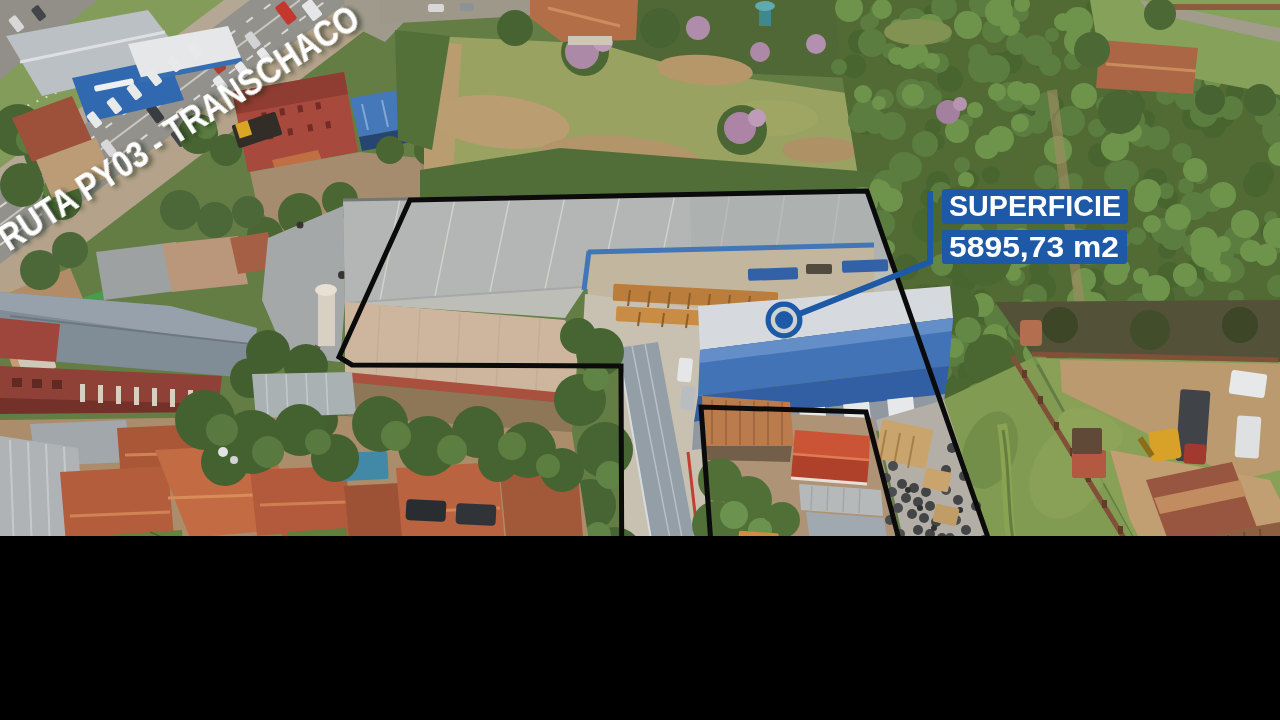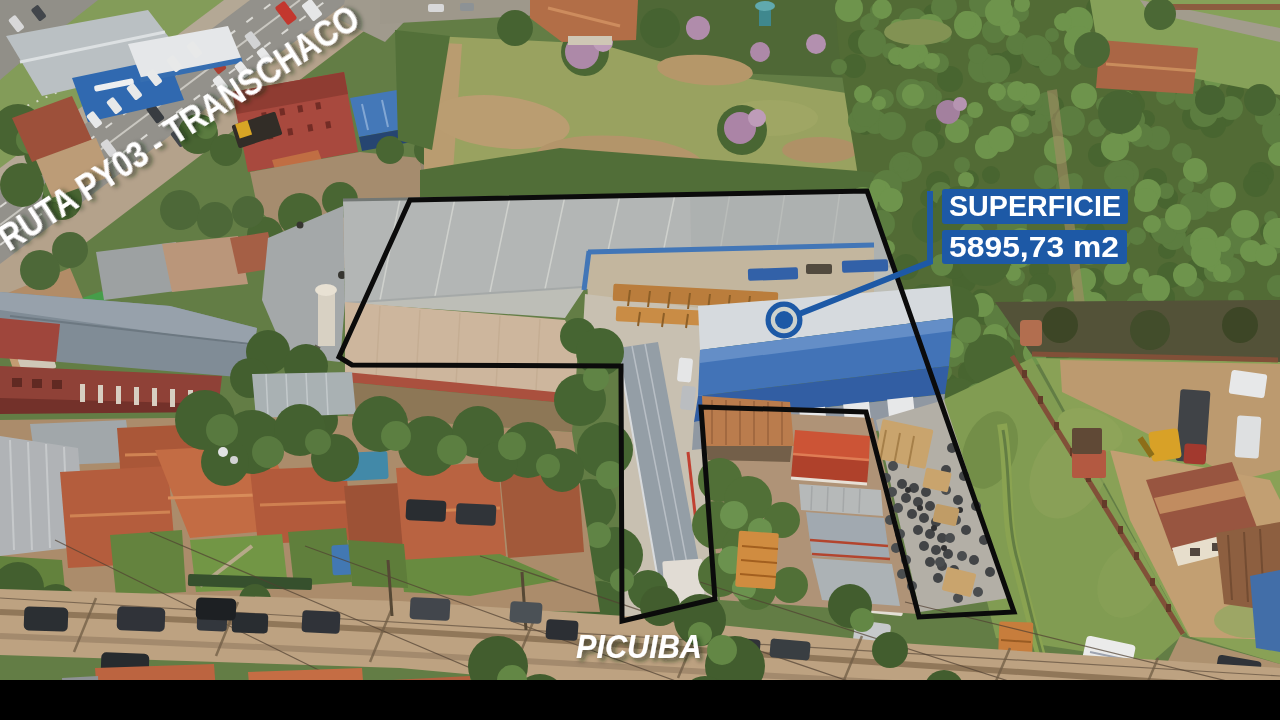--- a/index.html
+++ b/index.html
@@ -1,16 +1,16 @@
 <!DOCTYPE html>
 <html><head>
 <meta charset="utf-8">
 <style>
 html,body{margin:0;padding:0;background:#000;}
-#stage{position:relative;width:1280px;height:680px;overflow:hidden;font-family:"Liberation Sans",sans-serif;}
+#stage{position:relative;width:1280px;height:536px;overflow:hidden;font-family:"Liberation Sans",sans-serif;}
 svg{display:block;}
 </style>
 </head>
 <body>
 <div id="stage">
 <svg width="1280" height="720" viewBox="0 0 1280 720">
 <defs>
 <filter id="sh" x="-30%" y="-30%" width="160%" height="160%">
 <feDropShadow dx="3" dy="3" stdDeviation="2.5" flood-color="#10200a" flood-opacity="0.65"></feDropShadow>
 </filter>

